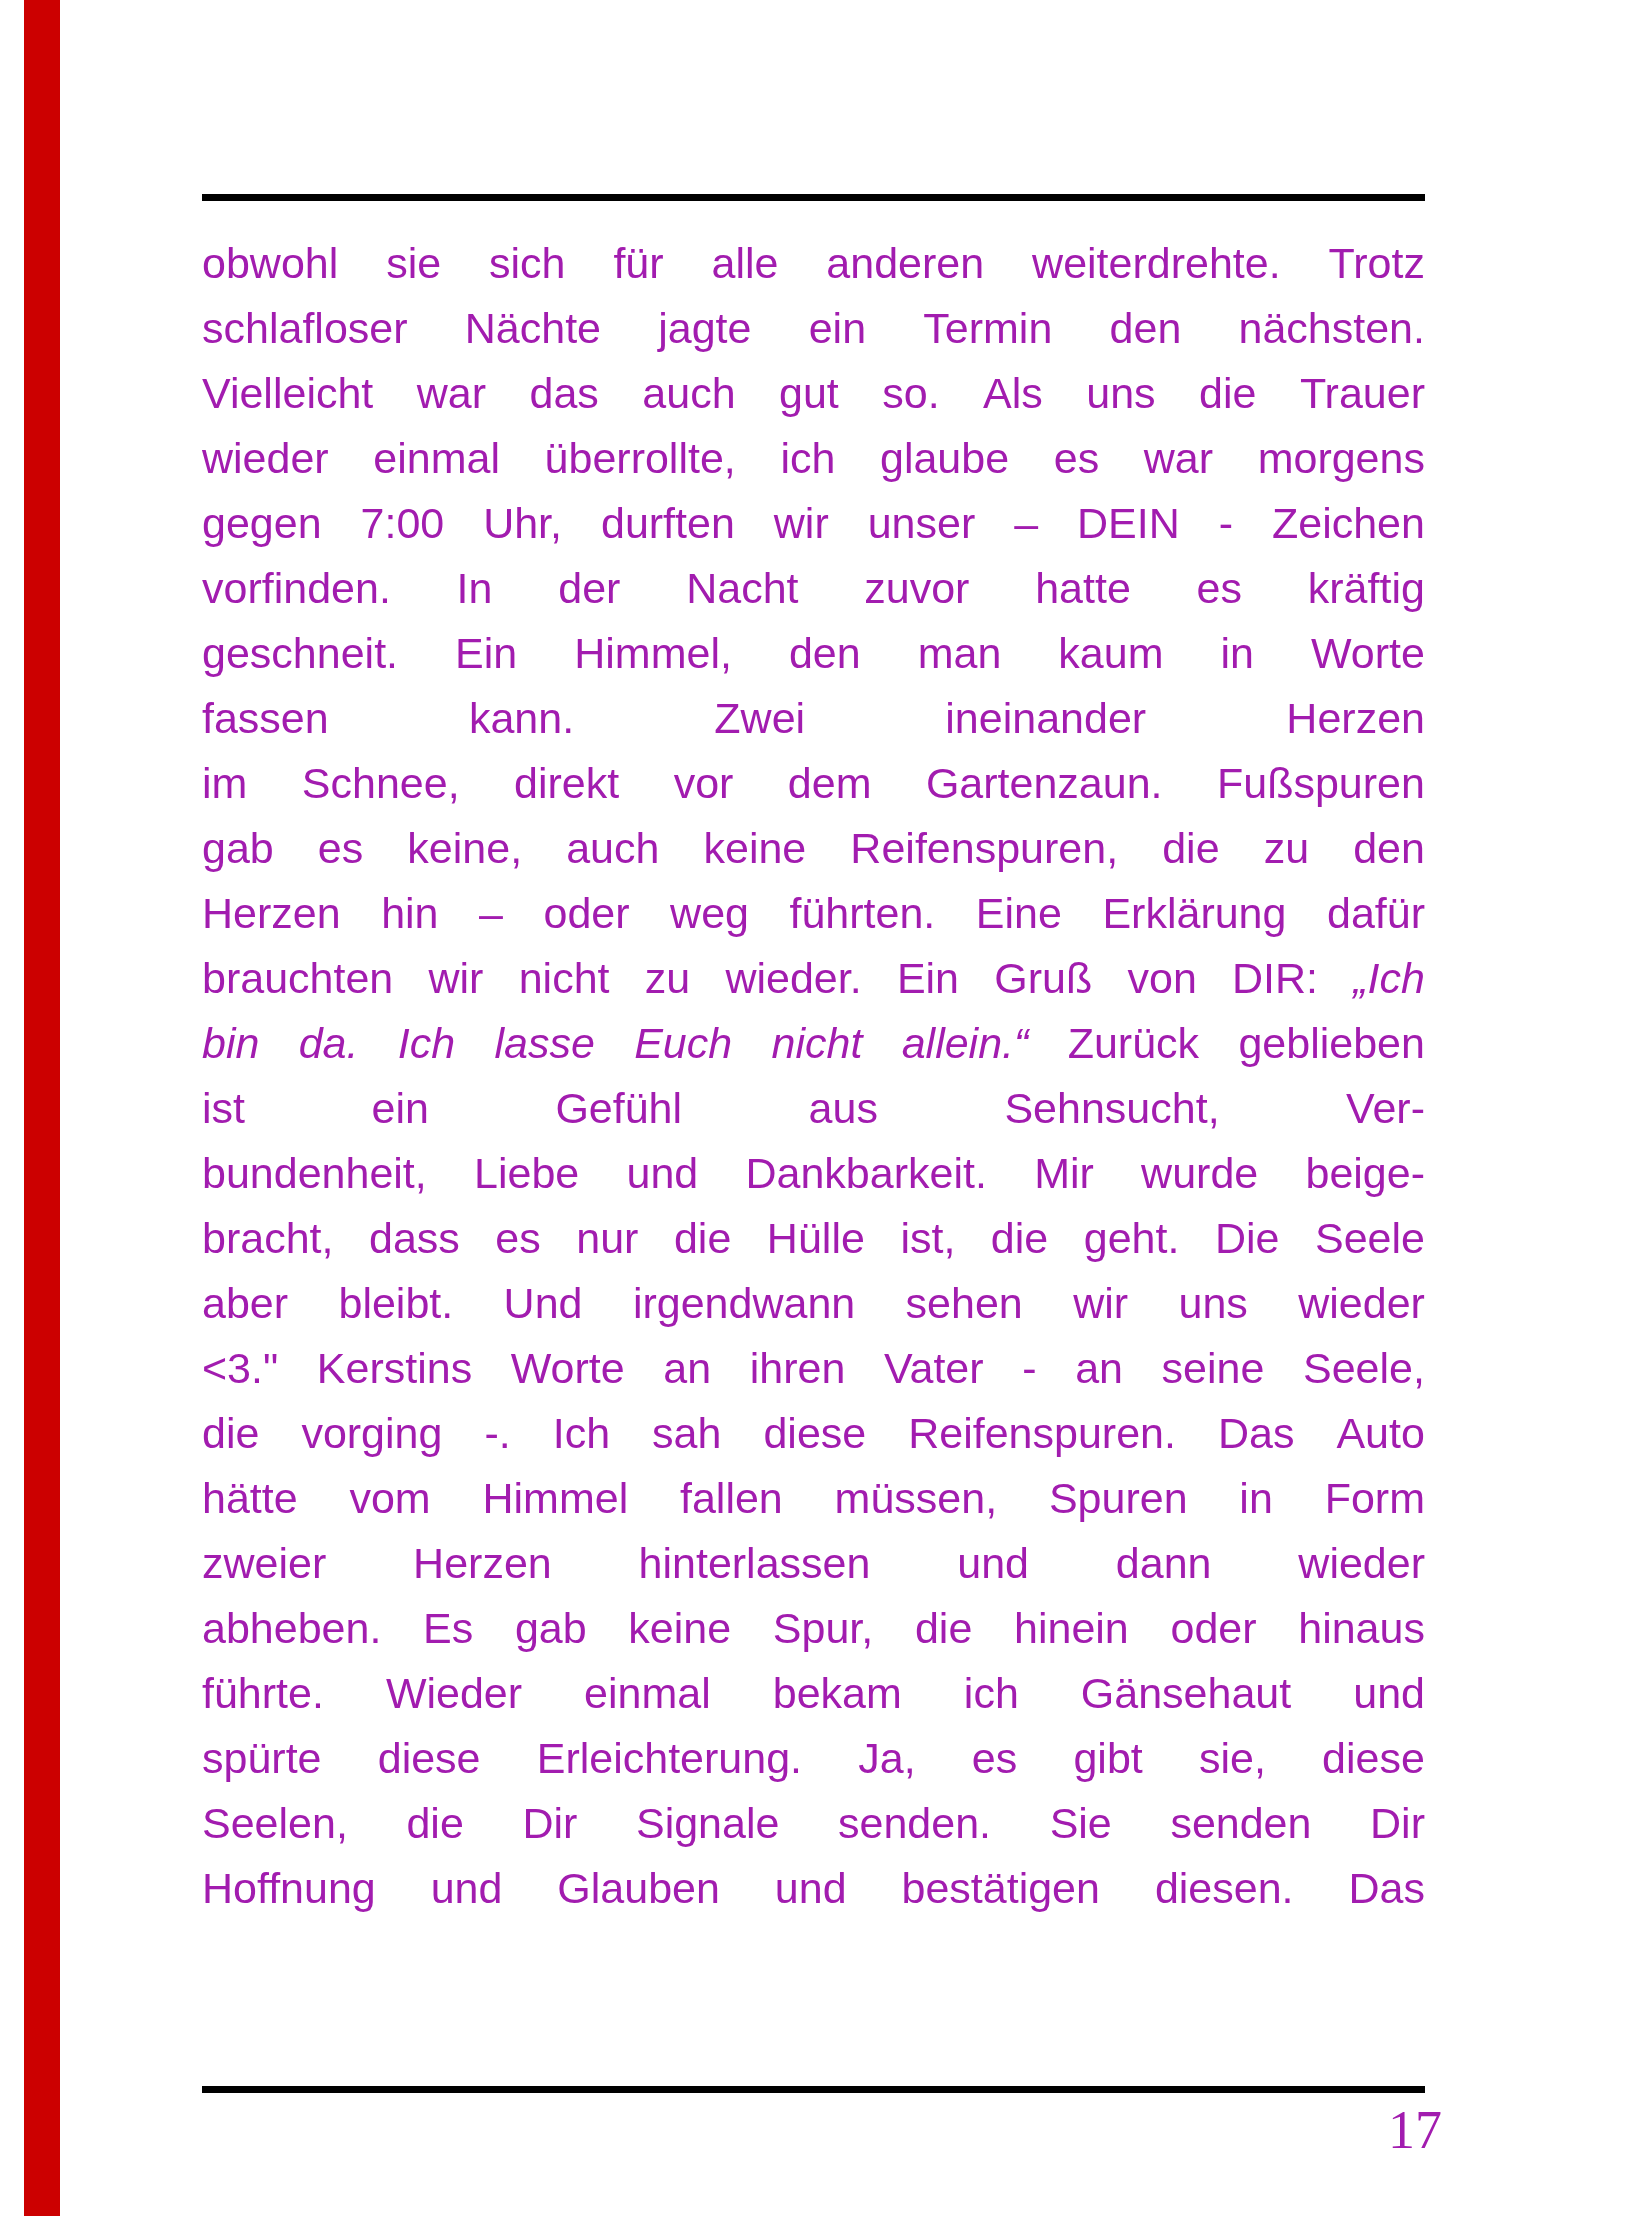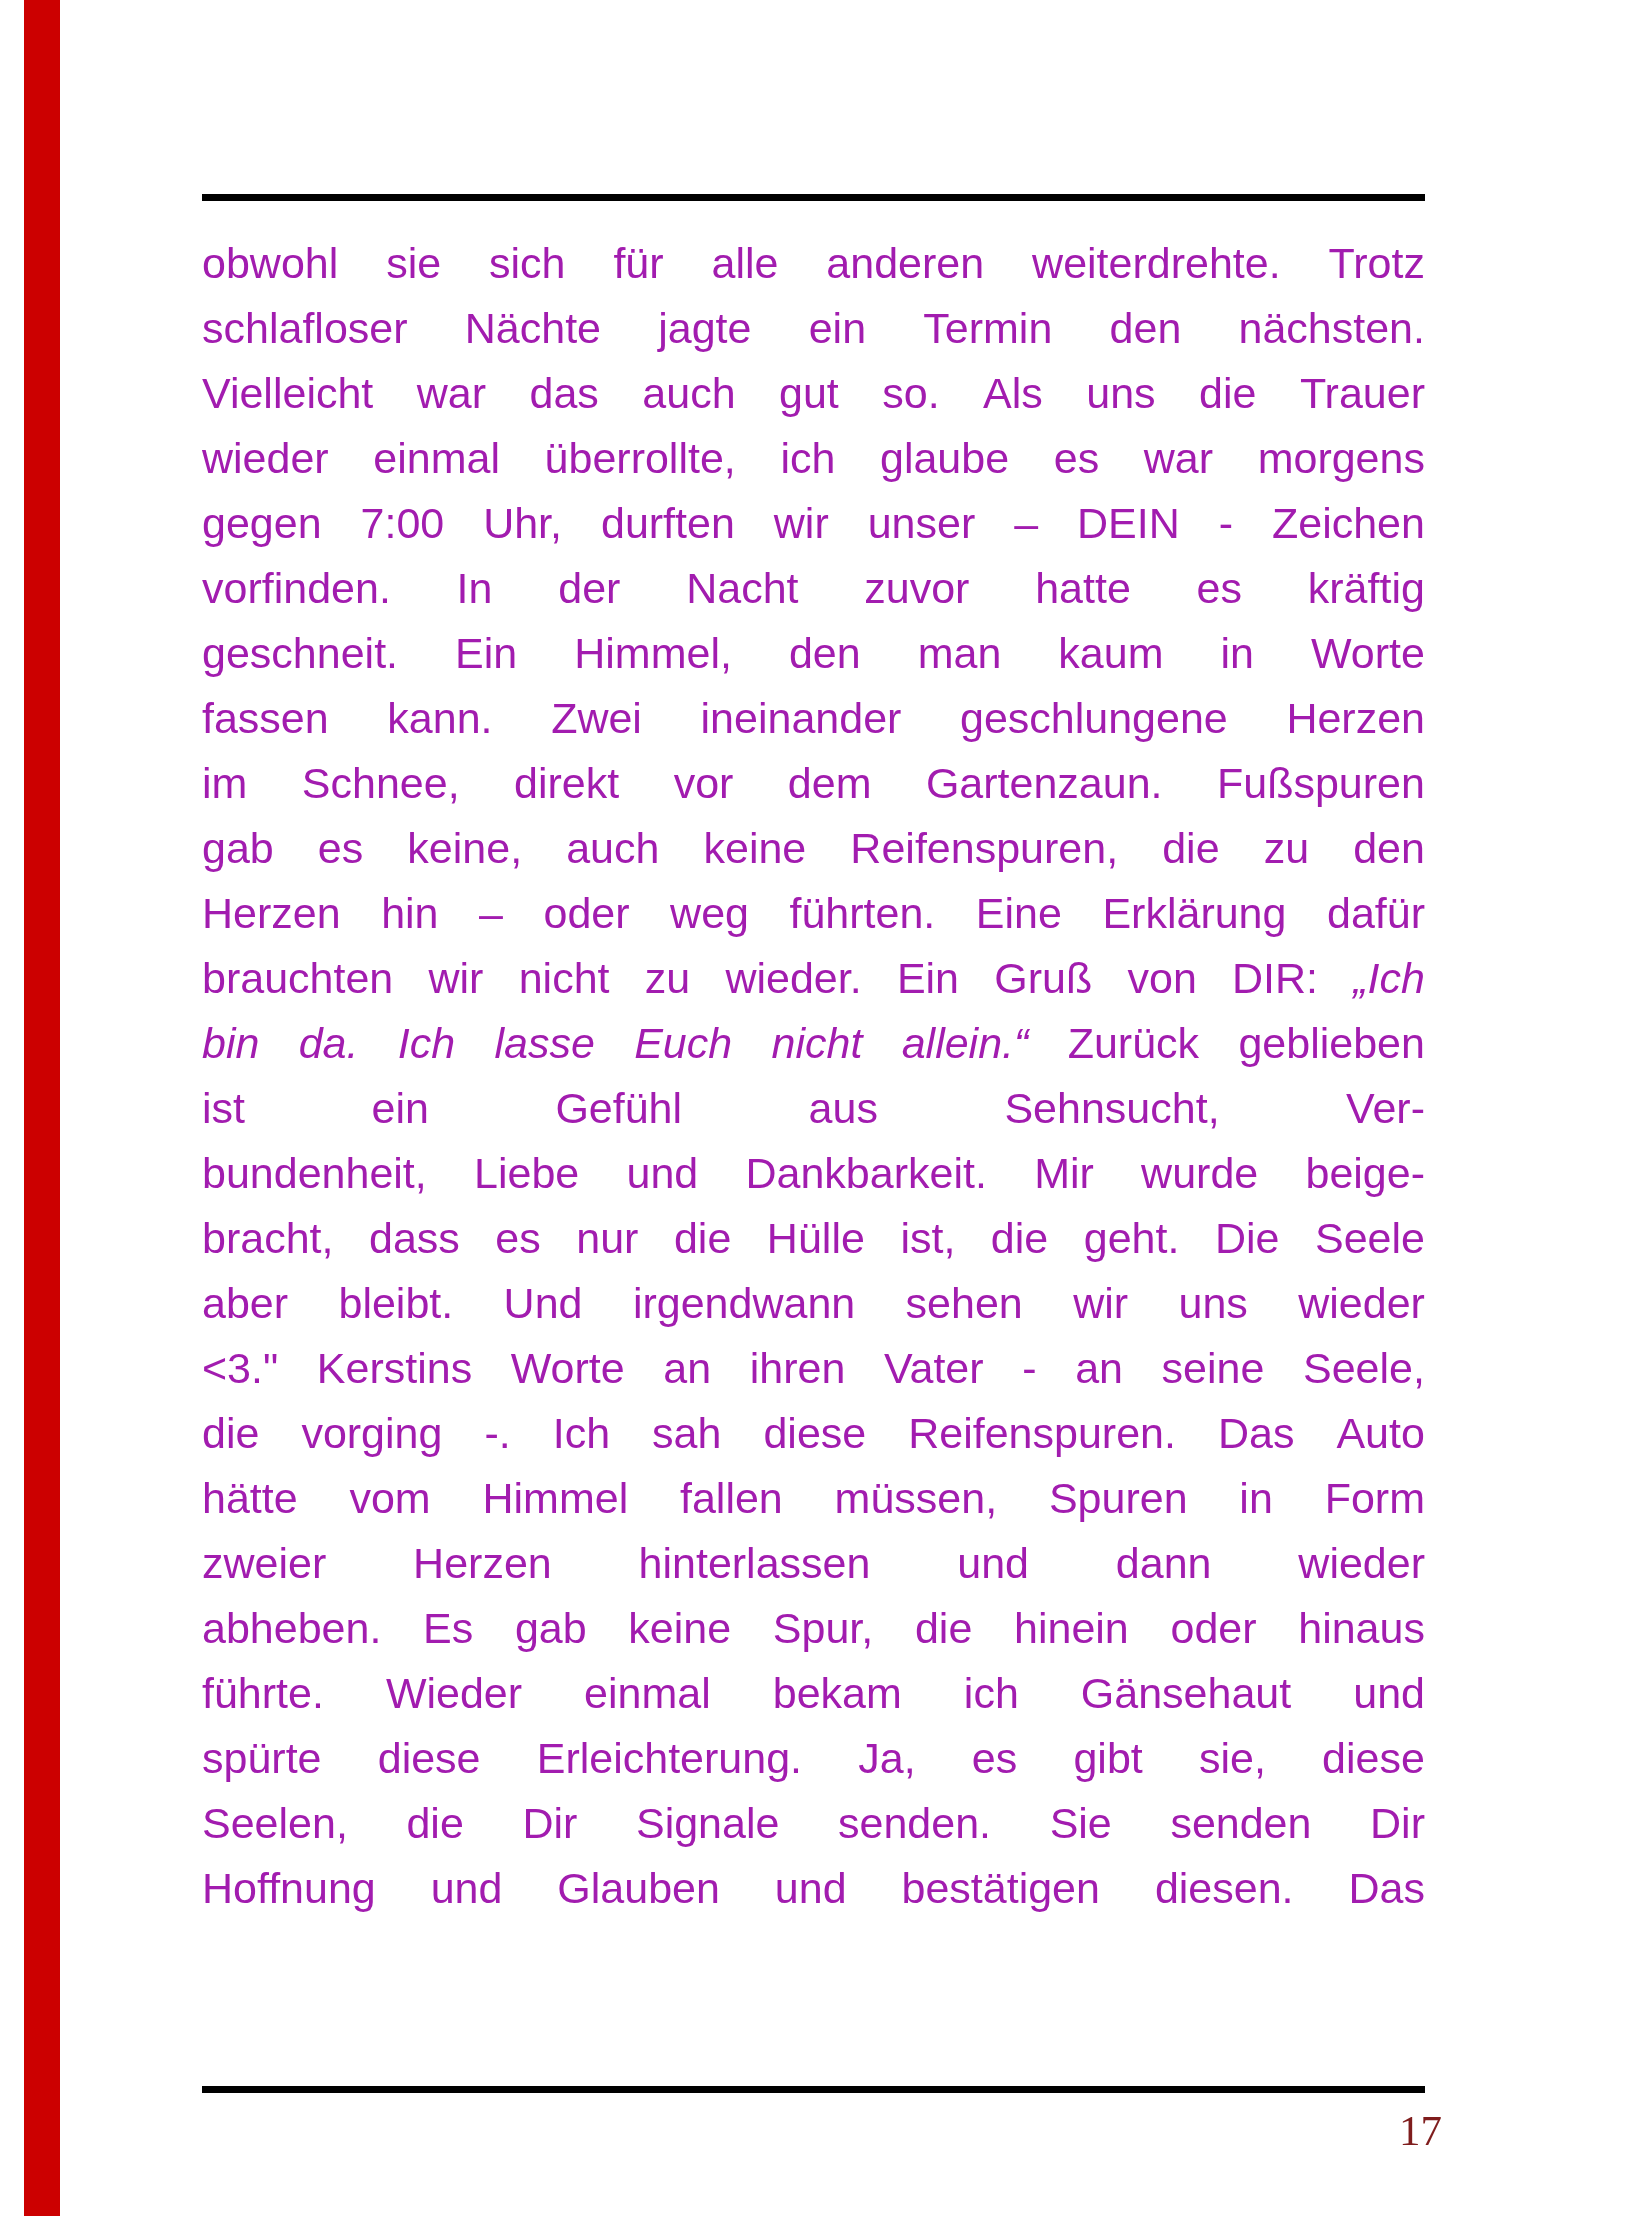--- a/index.html
+++ b/index.html
@@ -46,40 +46,40 @@
   }
   .line.last { display: block; }
   .i { font-style: italic; }
   .pagenum {
     position: absolute;
     left: 202px;
     top: 2106px;
     width: 1240px;
     text-align: right;
     font-family: "Liberation Serif", "DejaVu Serif", serif;
-    font-size: 43px;
+    font-size: 54px;
     line-height: 49px;
-    color: #7f1d1d;
+    color: #a21caf;
   }
 </style>
 </head>
 <body>
 
 <div class="page">
   <div class="redbar" style="background: rgb(204, 0, 0);"></div>
   <div class="rule top"></div>
   <div class="body-text">
       <div class="line"><span>obwohl</span><span>sie</span><span>sich</span><span>für</span><span>alle</span><span>anderen</span><span>weiterdrehte.</span><span>Trotz</span></div>
       <div class="line"><span>schlafloser</span><span>Nächte</span><span>jagte</span><span>ein</span><span>Termin</span><span>den</span><span>nächsten.</span></div>
       <div class="line"><span>Vielleicht</span><span>war</span><span>das</span><span>auch</span><span>gut</span><span>so.</span><span>Als</span><span>uns</span><span>die</span><span>Trauer</span></div>
       <div class="line"><span>wieder</span><span>einmal</span><span>überrollte,</span><span>ich</span><span>glaube</span><span>es</span><span>war</span><span>morgens</span></div>
       <div class="line"><span>gegen</span><span>7:00</span><span>Uhr,</span><span>durften</span><span>wir</span><span>unser</span><span>–</span><span>DEIN</span><span>-</span><span>Zeichen</span></div>
       <div class="line"><span>vorfinden.</span><span>In</span><span>der</span><span>Nacht</span><span>zuvor</span><span>hatte</span><span>es</span><span>kräftig</span></div>
       <div class="line"><span>geschneit.</span><span>Ein</span><span>Himmel,</span><span>den</span><span>man</span><span>kaum</span><span>in</span><span>Worte</span></div>
-      <div class="line"><span>fassen</span><span>kann.</span><span>Zwei</span><span>ineinander</span><span>geschlungene</span><span>Herzen</span></div>
+      <div class="line"><span>fassen</span><span>kann.</span><span>Zwei</span><span>ineinander</span><span>Herzen</span></div>
       <div class="line"><span>im</span><span>Schnee,</span><span>direkt</span><span>vor</span><span>dem</span><span>Gartenzaun.</span><span>Fußspuren</span></div>
       <div class="line"><span>gab</span><span>es</span><span>keine,</span><span>auch</span><span>keine</span><span>Reifenspuren,</span><span>die</span><span>zu</span><span>den</span></div>
       <div class="line"><span>Herzen</span><span>hin</span><span>–</span><span>oder</span><span>weg</span><span>führten.</span><span>Eine</span><span>Erklärung</span><span>dafür</span></div>
       <div class="line"><span>brauchten</span><span>wir</span><span>nicht</span><span>zu</span><span>wieder.</span><span>Ein</span><span>Gruß</span><span>von</span><span>DIR:</span><span class="i">„Ich</span></div>
       <div class="line"><span class="i">bin</span><span class="i">da.</span><span class="i">Ich</span><span class="i">lasse</span><span class="i">Euch</span><span class="i">nicht</span><span class="i">allein.“</span><span>Zurück</span><span>geblieben</span></div>
       <div class="line"><span>ist</span><span>ein</span><span>Gefühl</span><span>aus</span><span>Sehnsucht,</span><span>Ver-</span></div>
       <div class="line"><span>bundenheit,</span><span>Liebe</span><span>und</span><span>Dankbarkeit.</span><span>Mir</span><span>wurde</span><span>beige-</span></div>
       <div class="line"><span>bracht,</span><span>dass</span><span>es</span><span>nur</span><span>die</span><span>Hülle</span><span>ist,</span><span>die</span><span>geht.</span><span>Die</span><span>Seele</span></div>
       <div class="line"><span>aber</span><span>bleibt.</span><span>Und</span><span>irgendwann</span><span>sehen</span><span>wir</span><span>uns</span><span>wieder</span></div>
       <div class="line"><span>&lt;3."</span><span>Kerstins</span><span>Worte</span><span>an</span><span>ihren</span><span>Vater</span><span>-</span><span>an</span><span>seine</span><span>Seele,</span></div>

